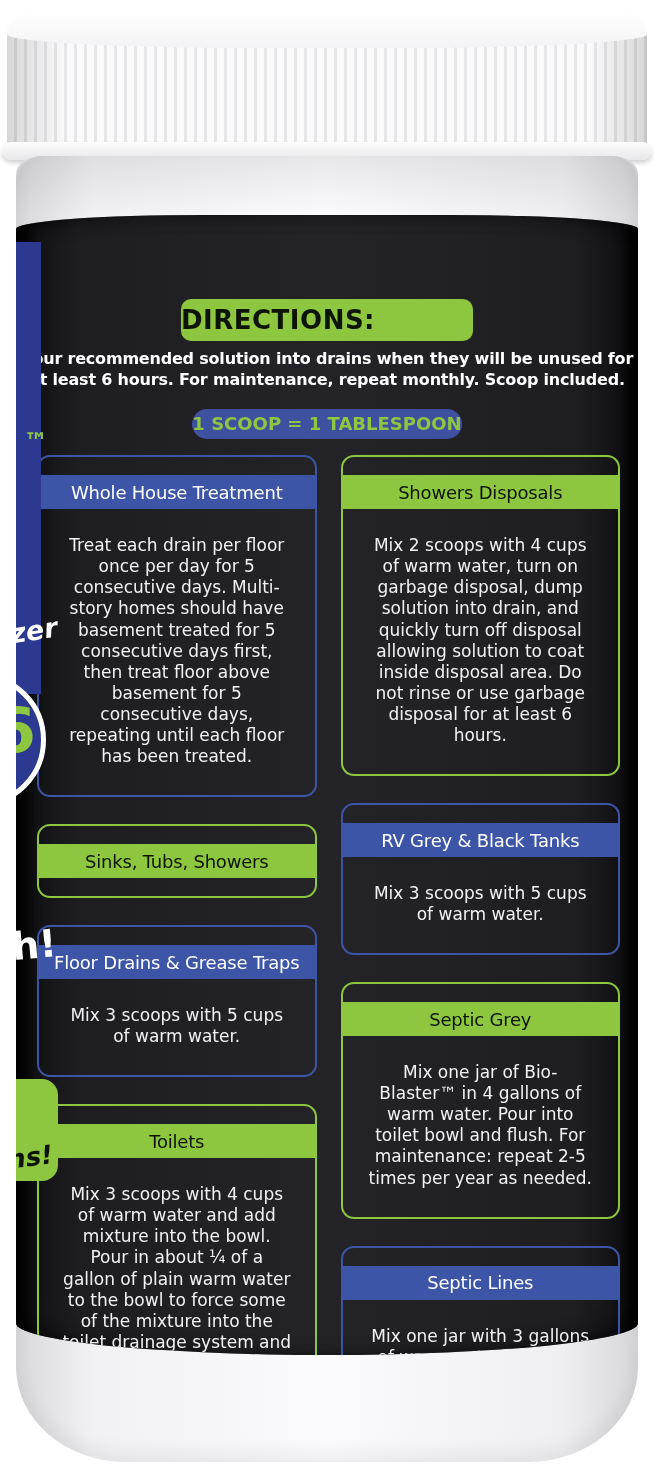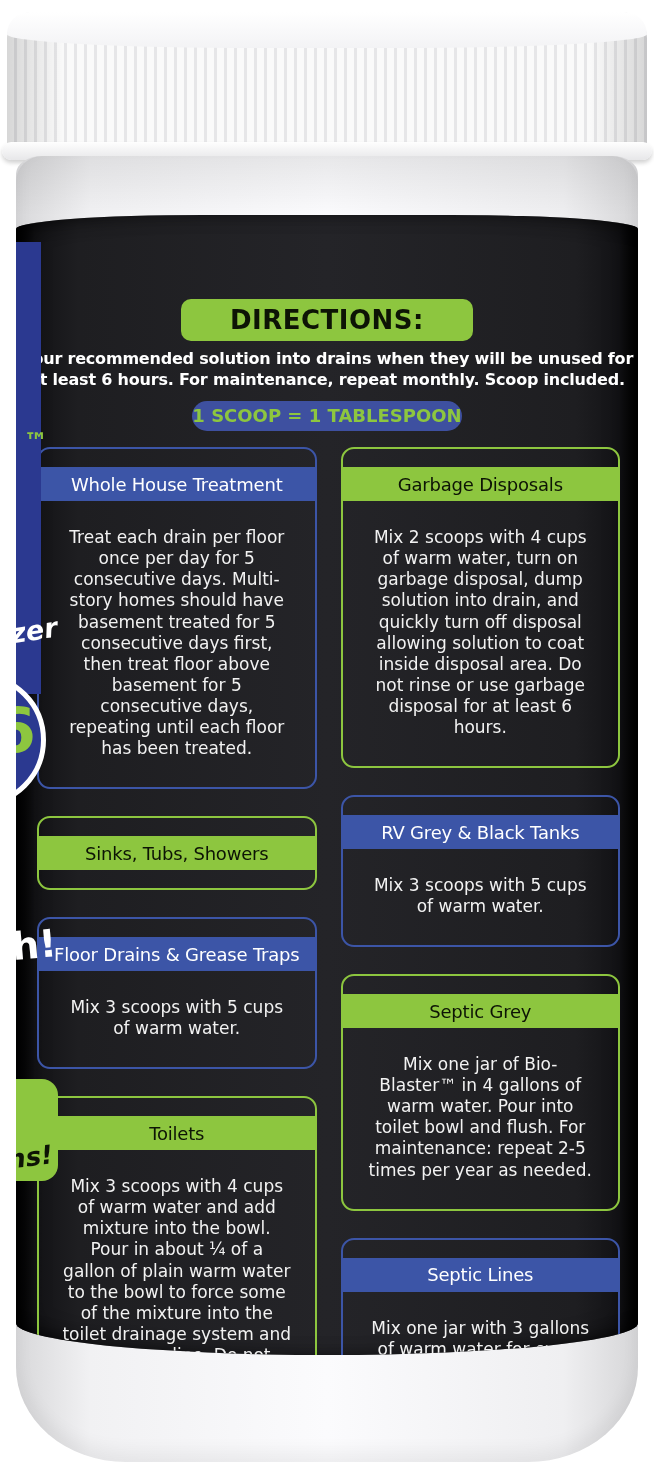--- a/index.html
+++ b/index.html
@@ -59,32 +59,32 @@
     background: linear-gradient(90deg, #000 0, #131316 3%, #1e1e21 10%, #242428 50%, #1e1e21 90%, #131316 97%, #000 100%);
     border-radius: 30% 30% 50% 50% / 14px 14px 32px 32px;
     box-shadow: inset 18px 0 26px -12px rgba(0,0,0,.95), inset -18px 0 26px -12px rgba(0,0,0,.95);
   }
 
   .directions-pill {
     width: 292px; margin: 84px auto 0;
     background: var(--green);
     color: var(--dark-text);
     font-weight: bold; font-size: 26px;
-    text-align: center; line-height: 42px; height: 42px;
+    text-align: left; line-height: 42px; height: 42px;
     border-radius: 10px;
     letter-spacing: .5px;
   }
   .intro {
     width: 618px; margin: 7px auto 3px;
     text-align: center;
     font-weight: bold; font-size: 16px; line-height: 1.32;
     color: #ffffff; letter-spacing: -.2px;
   }
   .scoop-pill {
-    width: 270px; margin: 11px auto 0;
+    width: 270px; margin: 19px auto 0;
     background: #3e50a0;
     color: var(--green);
     font-weight: bold; font-size: 18px;
     text-align: center; padding: 4px 0 5px;
     border-radius: 17px;
   }
 
   .columns {
     display: flex; gap: 24px;
     margin-top: 16px;
@@ -214,21 +214,21 @@
           <p class="panel-body">Mix 3 scoops with 5 cups of warm water.</p>
         </section>
         <section class="panel green">
           <h3 class="panel-header">Toilets</h3>
           <p class="panel-body">Mix 3 scoops with 4 cups of warm water and add mixture into the bowl. Pour in about ¼ of a gallon of plain warm water to the bowl to force some of the mixture into the toilet drainage system and the sewer line. Do not flush for at least 6 hours.</p>
         </section>
       </div>
 
       <div class="col">
         <section class="panel green">
-          <h3 class="panel-header">Garbage Disposals</h3>
+          <h3 class="panel-header">Showers Disposals</h3>
           <p class="panel-body">Mix 2 scoops with 4 cups of warm water, turn on garbage disposal, dump solution into drain, and quickly turn off disposal allowing solution to coat inside disposal area. Do not rinse or use garbage disposal for at least 6 hours.</p>
         </section>
         <section class="panel blue">
           <h3 class="panel-header">RV Grey &amp; Black Tanks</h3>
           <p class="panel-body">Mix 3 scoops with 5 cups of warm water.</p>
         </section>
         <section class="panel green">
           <h3 class="panel-header">Septic Grey</h3>
           <p class="panel-body">Mix one jar of Bio-Blaster™ in 4 gallons of warm water. Pour into toilet bowl and flush. For maintenance: repeat 2-5 times per year as needed.</p>
         </section>

